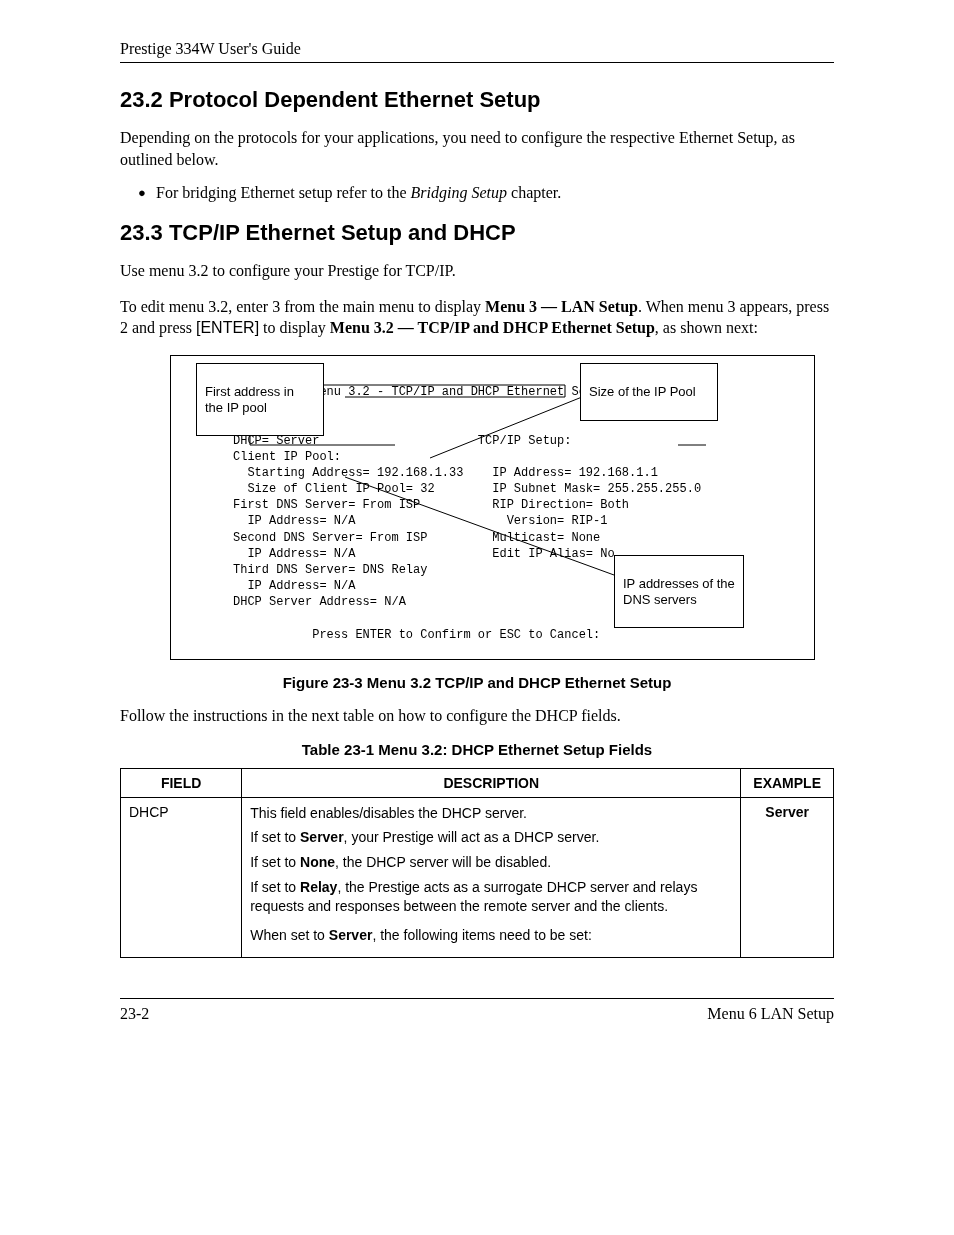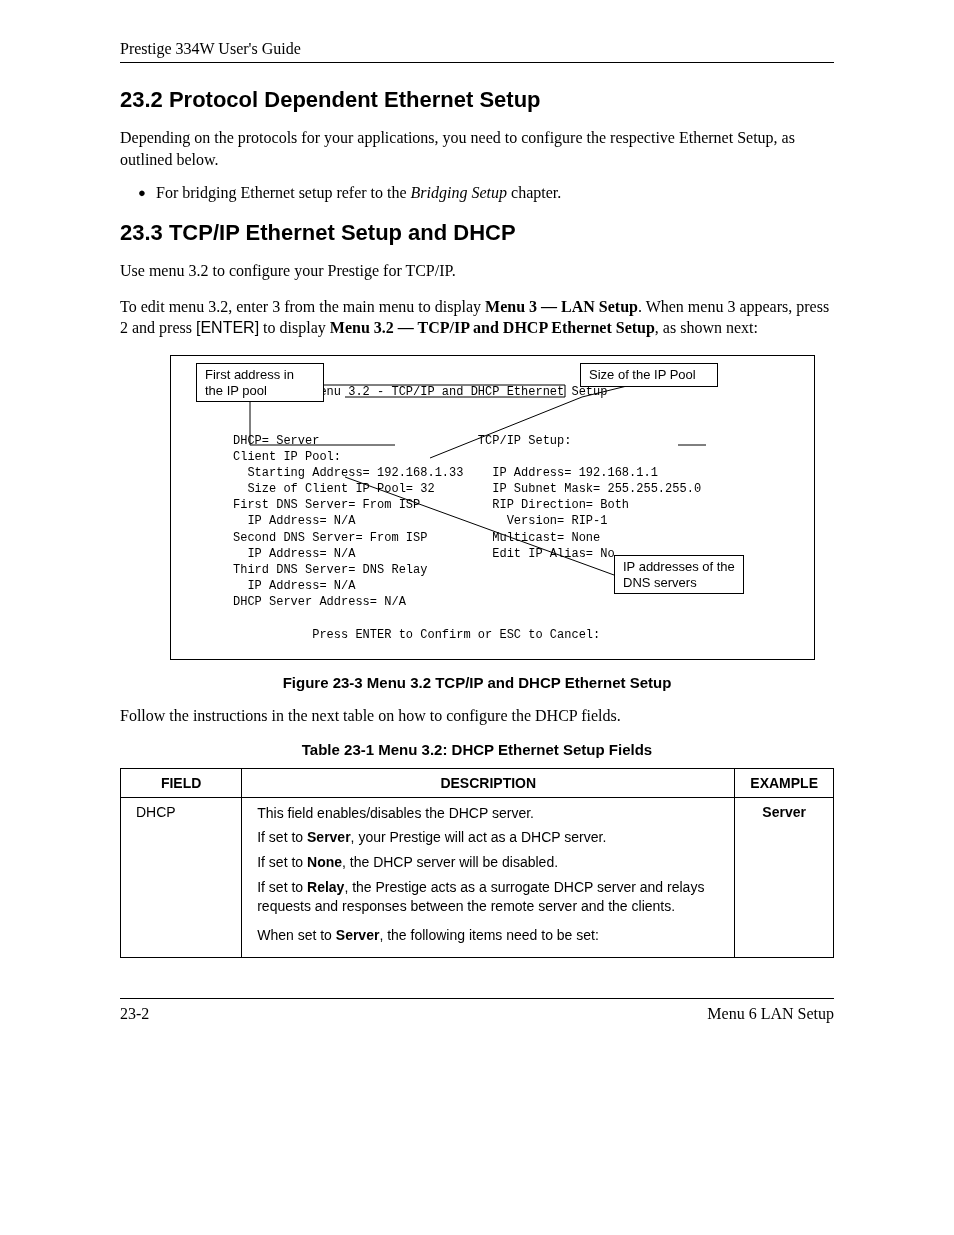--- a/index.html
+++ b/index.html
@@ -68,21 +68,21 @@
     padding: 28px 20px 16px 62px;
     white-space: pre;
     position: relative;
   }
   .callout {
     position: absolute;
     border: 1px solid #000;
     background: #fff;
     font-family: Arial, Helvetica, sans-serif;
     font-size: 13px;
-    padding: 3px 8px;
+    padding: 20px 8px;
     line-height: 1.2;
     z-index: 2;
   }
   .callout.first-addr { left: 26px; top: 8px; width: 110px; }
   .callout.size-pool  { left: 410px; top: 8px; width: 120px; }
   .callout.ip-prestige{ left: 538px; top: 72px; width: 100px; }
   .callout.dns-addr   { left: 444px; top: 200px; width: 112px; }
 
   svg.overlay {
     position: absolute;
@@ -101,21 +101,21 @@
   }
 
   table.fields {
     border-collapse: collapse;
     width: 100%;
     font-family: Arial, Helvetica, sans-serif;
     font-size: 14px;
   }
   table.fields th, table.fields td {
     border: 1px solid #000;
-    padding: 6px 15px;
+    padding: 6px 8px;
     vertical-align: top;
     text-align: left;
   }
   table.fields th {
     text-align: center;
     font-weight: bold;
   }
   table.fields td.example {
     text-align: center;
     font-weight: bold;

